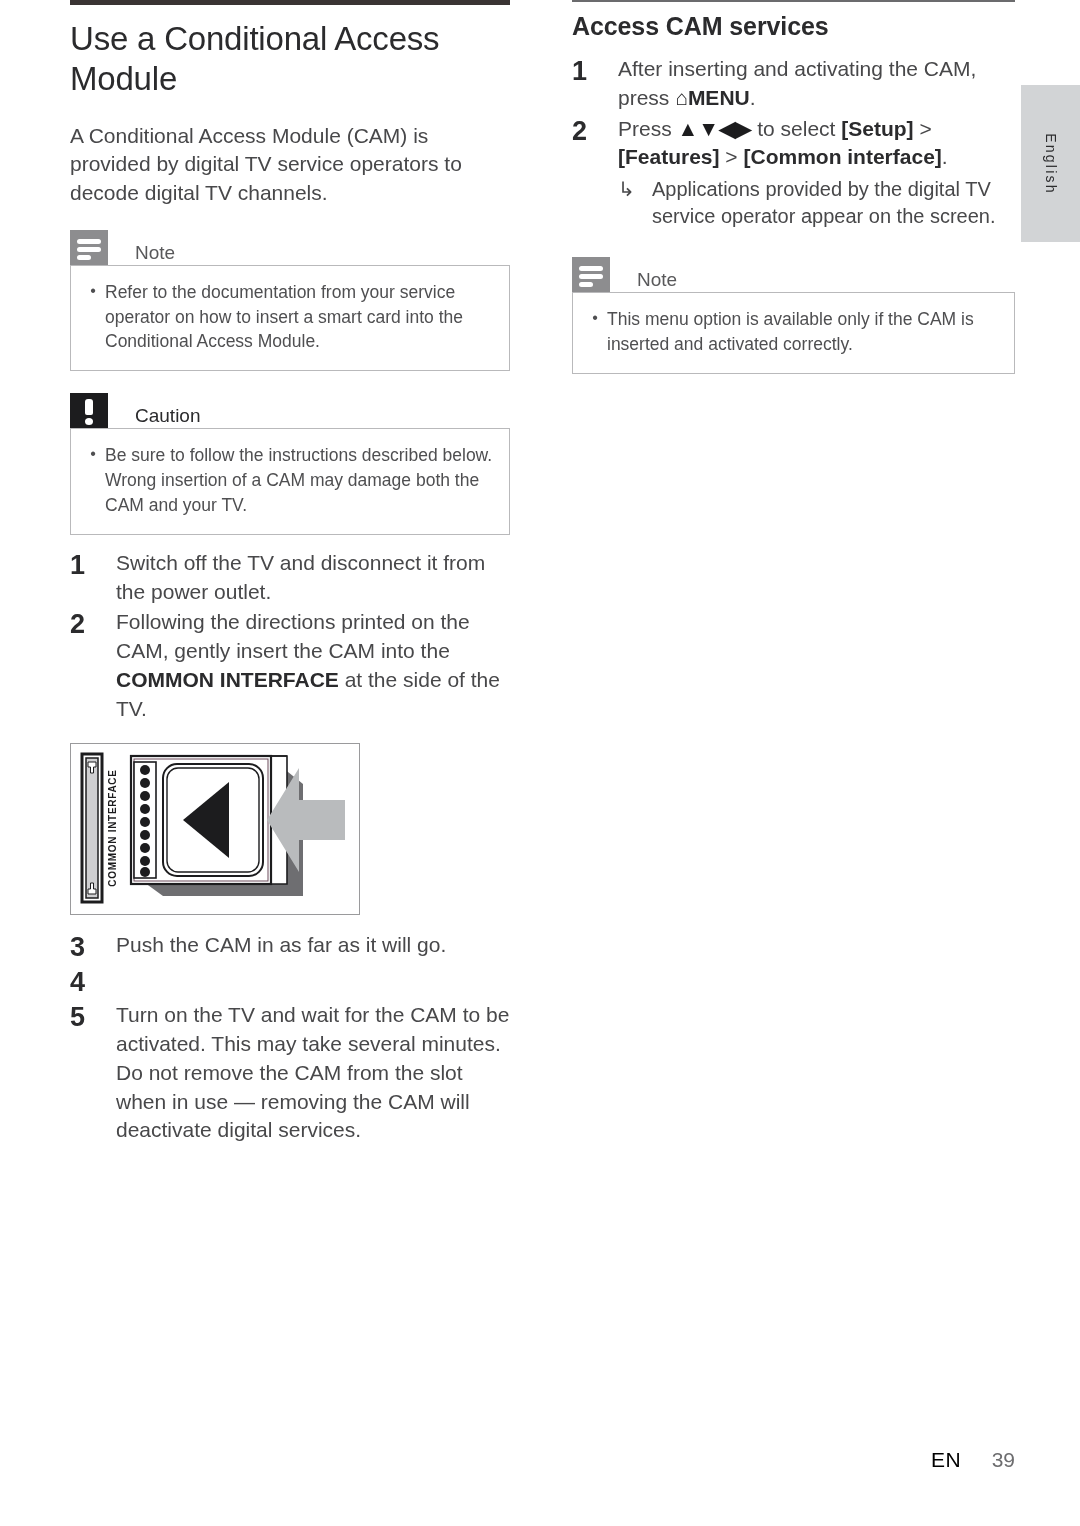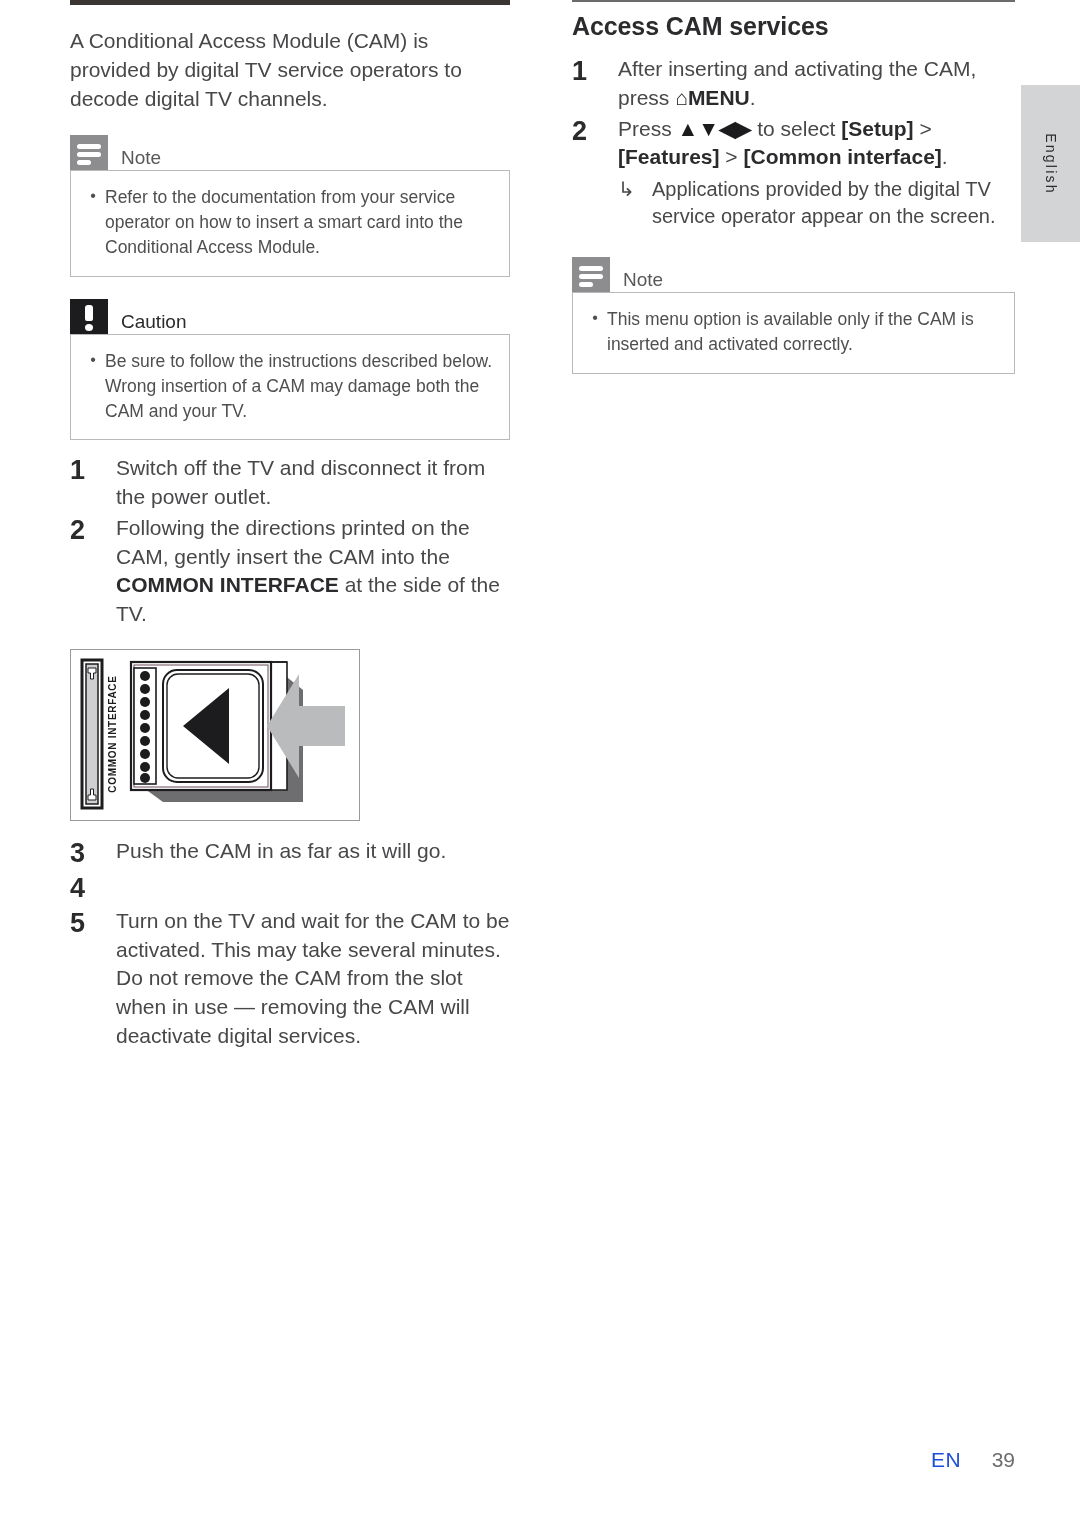--- a/index.html
+++ b/index.html
@@ -121,21 +121,21 @@
     left: 15px;
     top: 25px;
     width: 8px;
     height: 7px;
     background: #ffffff;
     border-radius: 50%;
   }
   .admon-label {
     font-size: 19px;
     color: #58585a;
-    padding: 0 0 3px 13px;
+    padding: 0 0 3px 27px;
     line-height: 1;
   }
   .admon-label.dark { color: #2b2b2d; }
   .admon-body {
     border: 1px solid #b9b9bb;
     padding: 14px 16px 16px 10px;
     background: #ffffff;
   }
   .admon-item {
     display: flex;
@@ -212,41 +212,42 @@
   
   .footer {
     position: absolute;
     left: 0; right: 0;
     top: 1448px;
     text-align: right;
     padding-right: 65px;
   }
   .footer .en {
     font-size: 21px;
-    color: #1d4ed8;
+    color: #000000;
     letter-spacing: 0.5px;
   }
   .footer .pg {
     font-size: 21px;
     color: #6d6d6f;
     margin-left: 26px;
   }
 </style>
 </head>
 <body>
 
 <div class="page">
 
   <div class="lang-tab">
     <span class="lang-text">English</span>
   </div>
 
   <div class="col col-left">
 
     <div class="rule-thick"></div>
+    <h1 class="title">Use a Conditional Access Module</h1>
 
     <p class="body">A Conditional Access Module (CAM) is provided by digital TV service operators to decode digital TV channels.</p>
 
     <div class="admon">
       <div class="admon-head">
         <div class="admon-icon note">
           <span class="bar b1"></span>
             <span class="bar b2"></span>
             <span class="bar b3"></span>
         </div>

